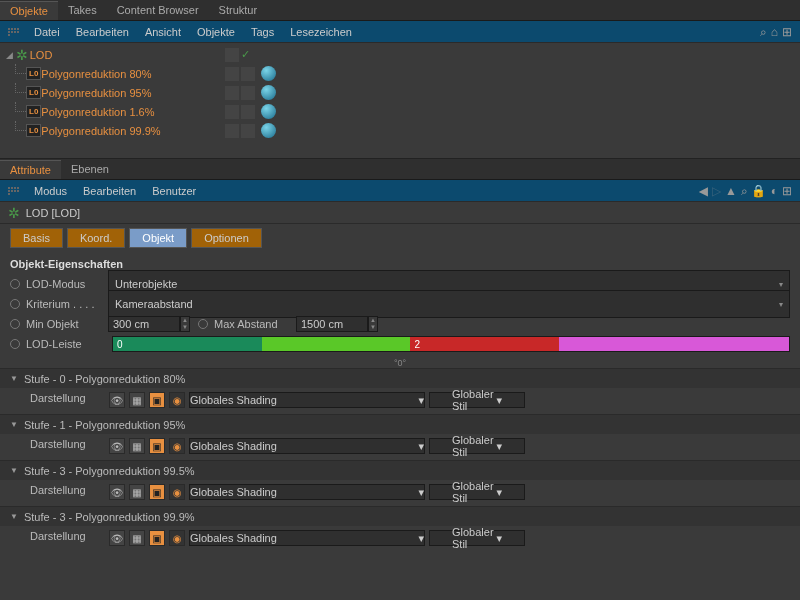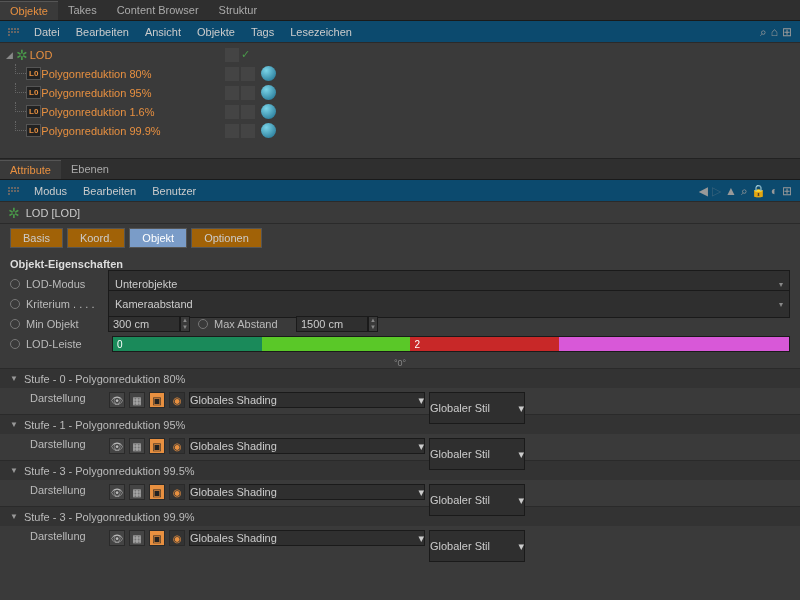--- a/index.html
+++ b/index.html
@@ -61,21 +61,21 @@
 .grade-row { padding: 2px 10px; height: 14px; text-align: center; }
 .grade { display: inline-block; color: #888; font-size: 9px; }
 
 .stufe-header { background: #333; height: 20px; display: flex; align-items: center; padding: 0 10px; border-top: 1px solid #2a2a2a; cursor: pointer; }
 .stufe-arrow { font-size: 8px; margin-right: 6px; color: #999; }
 .stufe-body { padding: 4px 10px 4px 30px; display: flex; align-items: flex-start; gap: 4px; height: 26px; }
 .dar-label { width: 75px; color: #bbb; }
 .icon-sq { width: 16px; height: 16px; background: #444; display: flex; align-items: center; justify-content: center; font-size: 10px; cursor: pointer; border: 1px solid #2a2a2a; }
 .icon-sq.or { background: #e89040; color: #222; }
 .mid-drop { width: 236px; background: #2f2f2f; border: 1px solid #1a1a1a; height: 16px; padding: 0 0; color: #ccc; display: flex; align-items: center; justify-content: space-between; cursor: pointer; }
-.sm-drop { width: 96px; background: #2f2f2f; border: 1px solid #1a1a1a; height: 32px; padding: 0 0; color: #ccc; display: flex; align-items: center; justify-content: space-between; cursor: pointer; }
+.sm-drop { width: 96px; background: #2f2f2f; border: 1px solid #1a1a1a; height: 16px; padding: 0 22px; color: #ccc; display: flex; align-items: center; justify-content: space-between; cursor: pointer; }
 </style>
 </head>
 <body>
 
 <div class="panel-top">
   <div class="tab-bar">
     <div class="tab active">Objekte</div>
     <div class="tab">Takes</div>
     <div class="tab">Content Browser</div>
     <div class="tab">Struktur</div>

